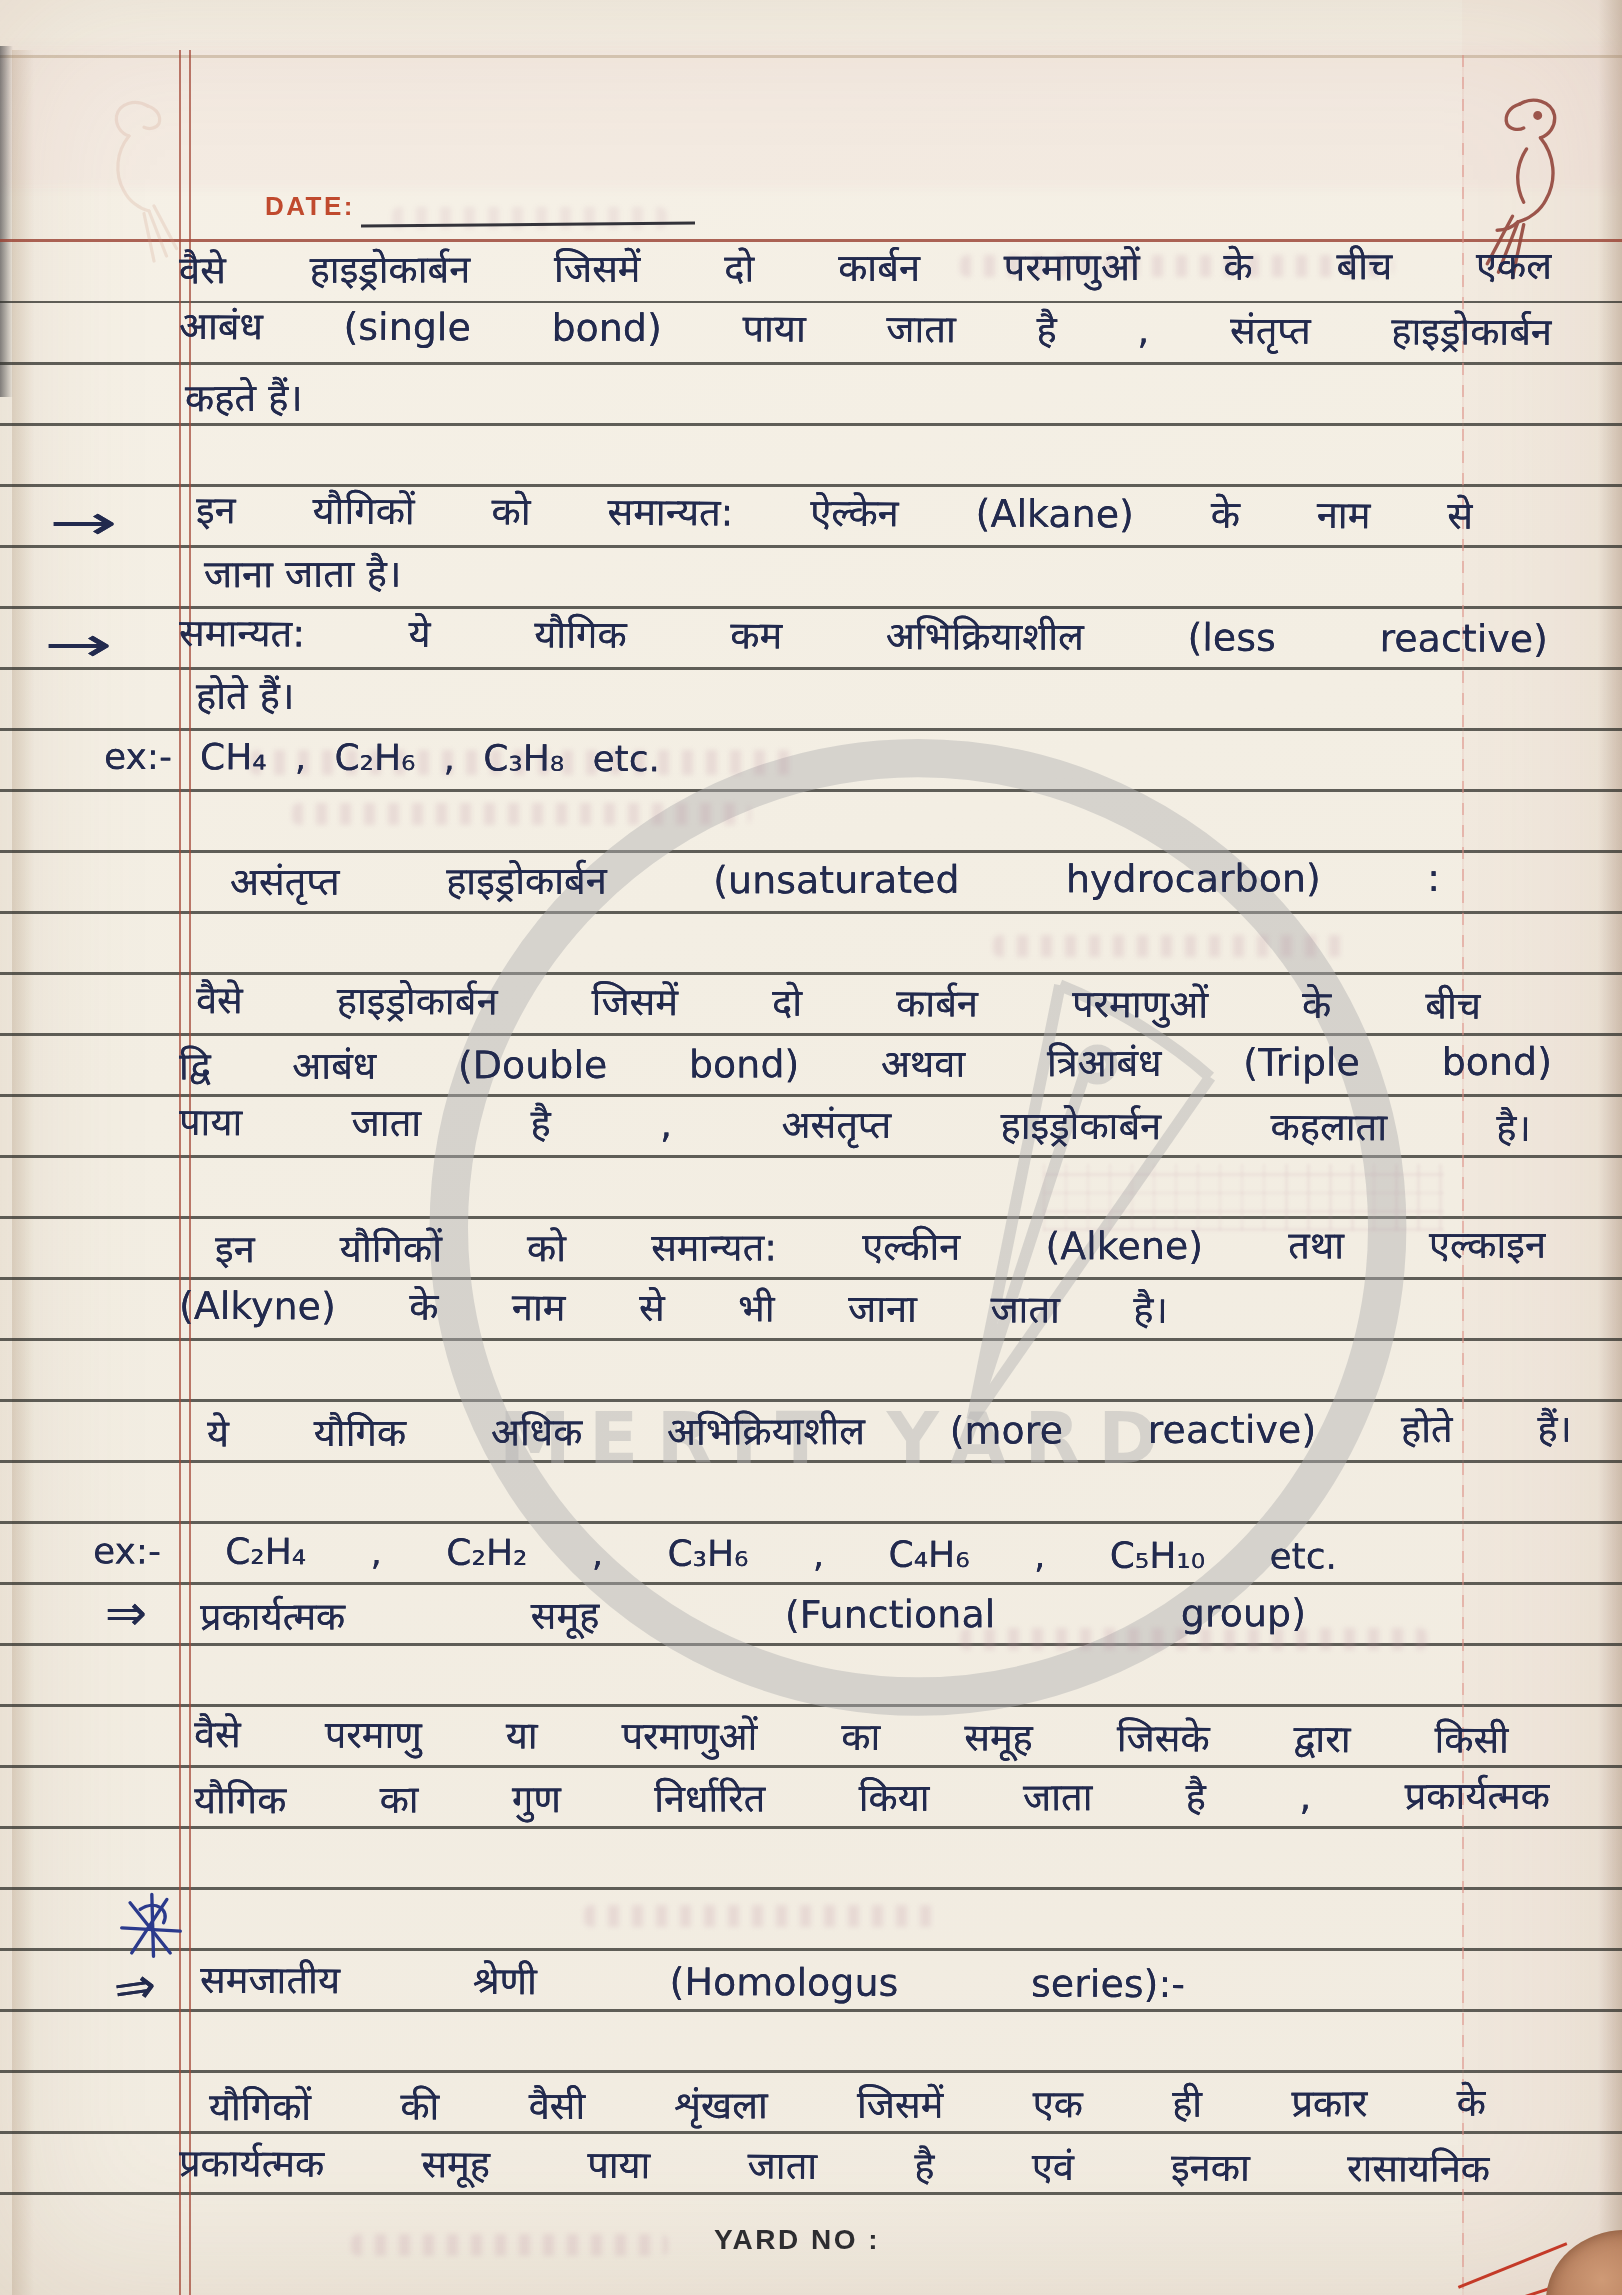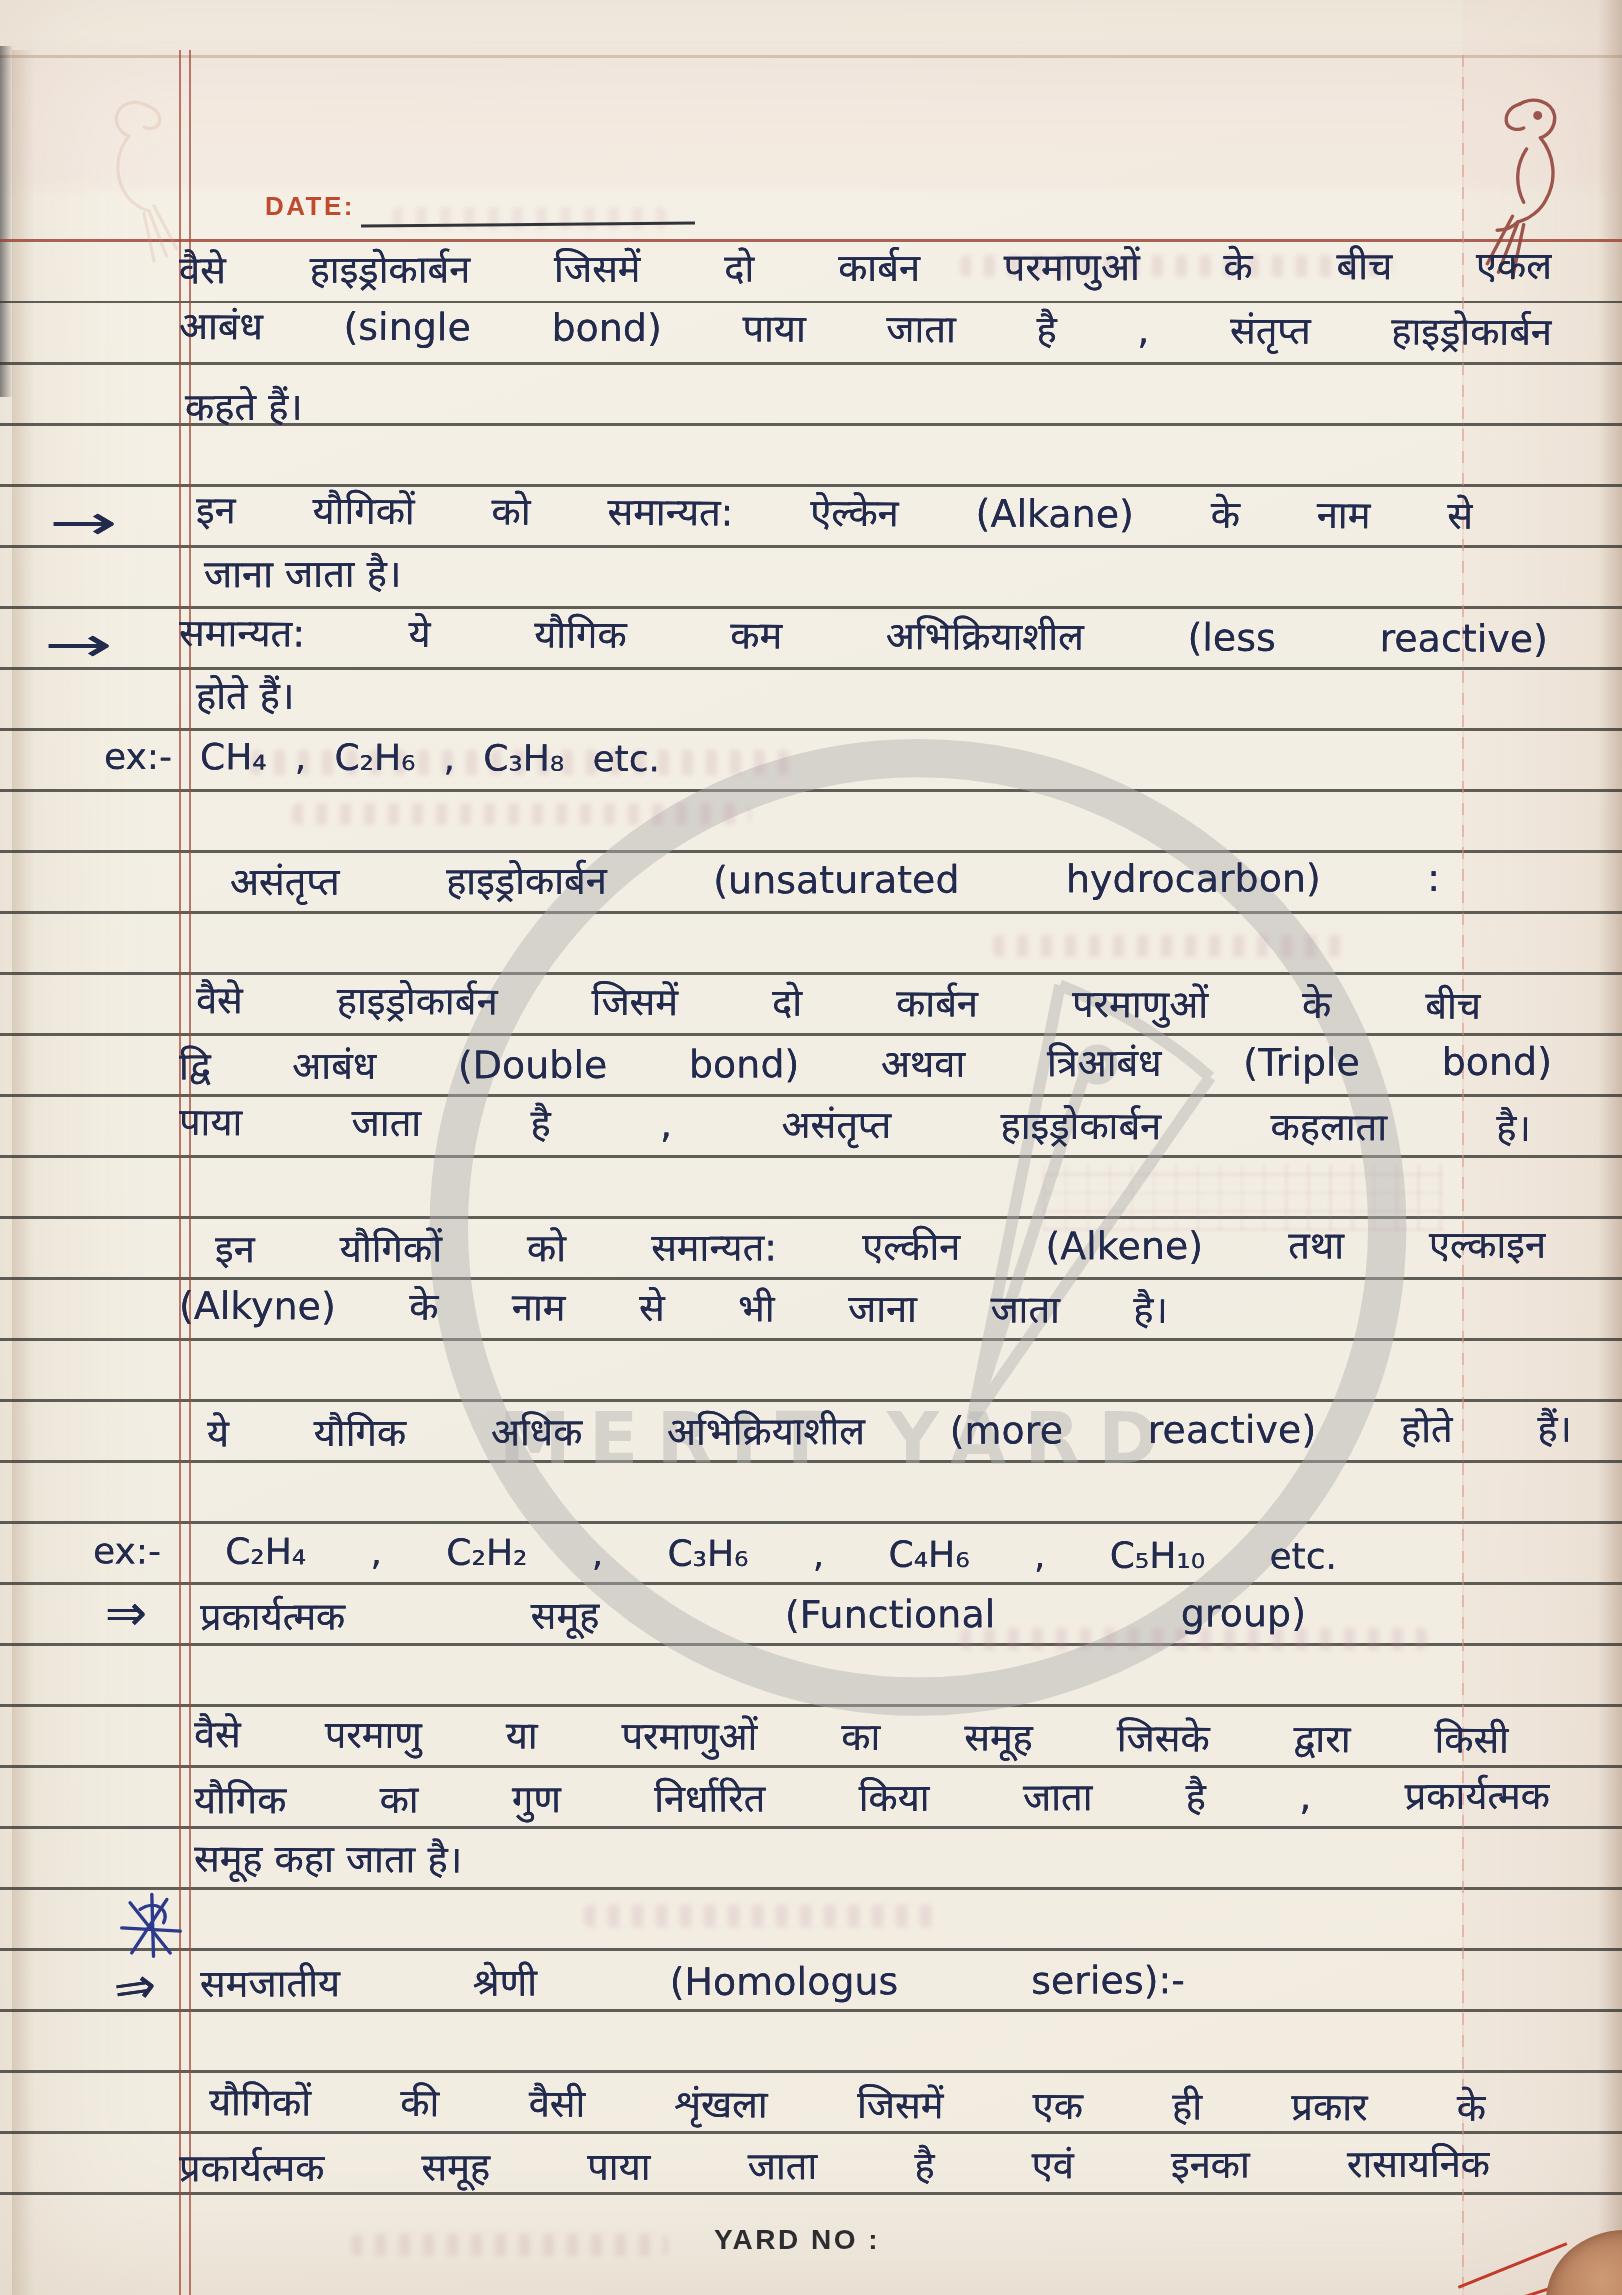--- a/index.html
+++ b/index.html
@@ -110,38 +110,37 @@
   </svg>
   <svg width="142" height="175" style="left:83px;top:96px;opacity:.22;transform:scaleX(-1)" viewBox="0 0 100 140" fill="none" stroke="#cf9b86" stroke-width="2.6" stroke-linecap="round">
     <path d="M55,8 C65,2 78,6 80,16 C81,24 76,30 70,32"></path>
     <path d="M55,8 C48,10 44,16 46,22 C48,26 54,27 58,25"></path>
     <path d="M70,32 C80,44 82,62 74,76 C70,84 62,90 54,92"></path>
     <path d="M54,92 L40,128 M58,94 L50,132 M50,88 L32,122"></path>
   </svg>
 
   <div class="hw j" style="left:179px;top:241px;width:1373px">वैसे हाइड्रोकार्बन जिसमें दो कार्बन परमाणुओं के बीच एकल</div>
   <div class="hw j" style="left:179px;top:302px;width:1373px">आबंध (single bond) पाया जाता है , संतृप्त हाइड्रोकार्बन</div>
-  <div class="hw" style="left:185px;top:380px">कहते हैं।</div>
+  <div class="hw" style="left:185px;top:371px">कहते हैं।</div>
   <div class="hw j" style="left:196px;top:486px;width:1277px">इन यौगिकों को समान्यत: ऐल्केन (Alkane) के नाम से</div>
   <div class="hw" style="left:204px;top:547px">जाना जाता है।</div>
   <div class="hw j" style="left:179px;top:609px;width:1369px">समान्यत: ये यौगिक कम अभिक्रियाशील (less reactive)</div>
   <div class="hw" style="left:196px;top:669px">होते हैं।</div>
   <div class="hw sm" style="left:104px;top:730px">ex:- CH₄ , C₂H₆ , C₃H₈ etc.</div>
   <div class="hw j" style="left:230px;top:853px;width:1210px">असंतृप्त हाइड्रोकार्बन (unsaturated hydrocarbon) :</div>
   <div class="hw j" style="left:196px;top:976px;width:1285px">वैसे हाइड्रोकार्बन जिसमें दो कार्बन परमाणुओं के बीच</div>
   <div class="hw j" style="left:179px;top:1037px;width:1373px">द्वि आबंध (Double bond) अथवा त्रिआबंध (Triple bond)</div>
   <div class="hw j" style="left:179px;top:1098px;width:1352px">पाया जाता है , असंतृप्त हाइड्रोकार्बन कहलाता है।</div>
   <div class="hw j" style="left:215px;top:1220px;width:1331px">इन यौगिकों को समान्यत: एल्कीन (Alkene) तथा एल्काइन</div>
   <div class="hw j" style="left:179px;top:1281px;width:989px">(Alkyne) के नाम से भी जाना जाता है।</div>
   <div class="hw j" style="left:207px;top:1404px;width:1365px">ये यौगिक अधिक अभिक्रियाशील (more reactive) होते हैं।</div>
   <div class="hw sm j" style="left:93px;top:1526px;width:1244px">ex:- C₂H₄ , C₂H₂ , C₃H₆ , C₄H₆ , C₅H₁₀ etc.</div>
   <div class="hw j" style="left:200px;top:1588px;width:1106px">प्रकार्यत्मक समूह (Functional group)</div>
   <div class="hw j" style="left:194px;top:1710px;width:1315px">वैसे परमाणु या परमाणुओं का समूह जिसके द्वारा किसी</div>
   <div class="hw j" style="left:194px;top:1771px;width:1356px">यौगिक का गुण निर्धारित किया जाता है , प्रकार्यत्मक</div>
-  <div class="hw" style="left:194px;top:1832px">समूह कहा जाता है।</div>
   <div class="hw j" style="left:200px;top:1955px;width:985px">समजातीय श्रेणी (Homologus series):-</div>
   <div class="hw j" style="left:209px;top:2078px;width:1277px">यौगिकों की वैसी शृंखला जिसमें एक ही प्रकार के</div>
   <div class="hw j" style="left:179px;top:2139px;width:1311px">प्रकार्यत्मक समूह पाया जाता है एवं इनका रासायनिक</div>
 
   <div class="marker" style="left:63px;top:494px;font-size:48px;transform:scaleX(1.7)">→</div>
   <div class="marker" style="left:58px;top:616px;font-size:48px;transform:scaleX(1.7)">→</div>
   <div class="marker" style="left:105px;top:1584px;font-size:50px">⇒</div>
   <div class="marker" style="left:114px;top:1958px;font-size:50px;transform:rotate(-8deg)">⇒</div>
   <svg width="77" height="67" style="left:115px;top:1891px" viewBox="0 0 92 80" stroke="#2b3a8c" stroke-width="4" fill="none" stroke-linecap="round">
     <path d="M8,44 L78,48"></path>

